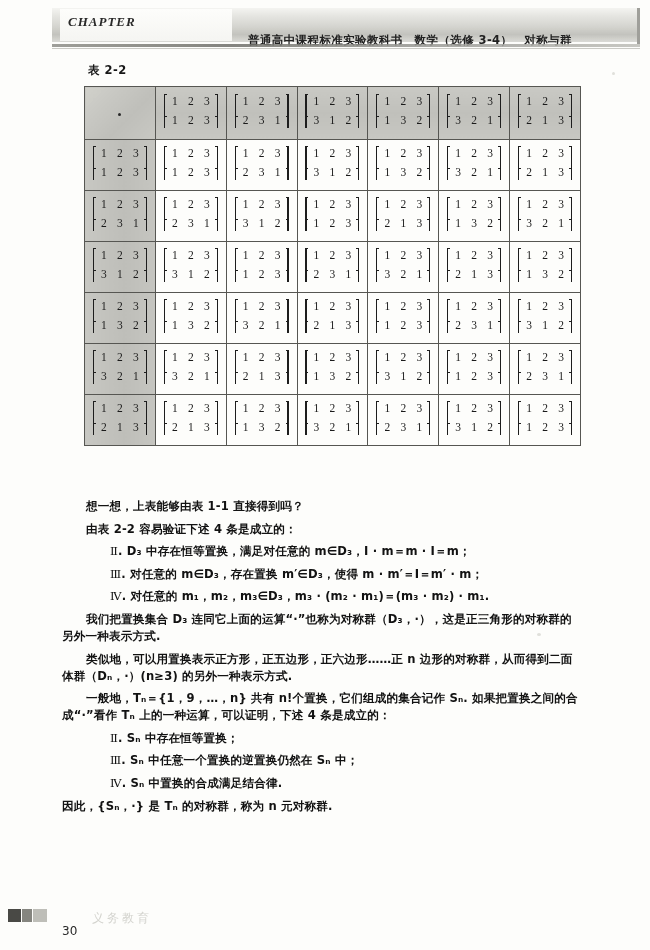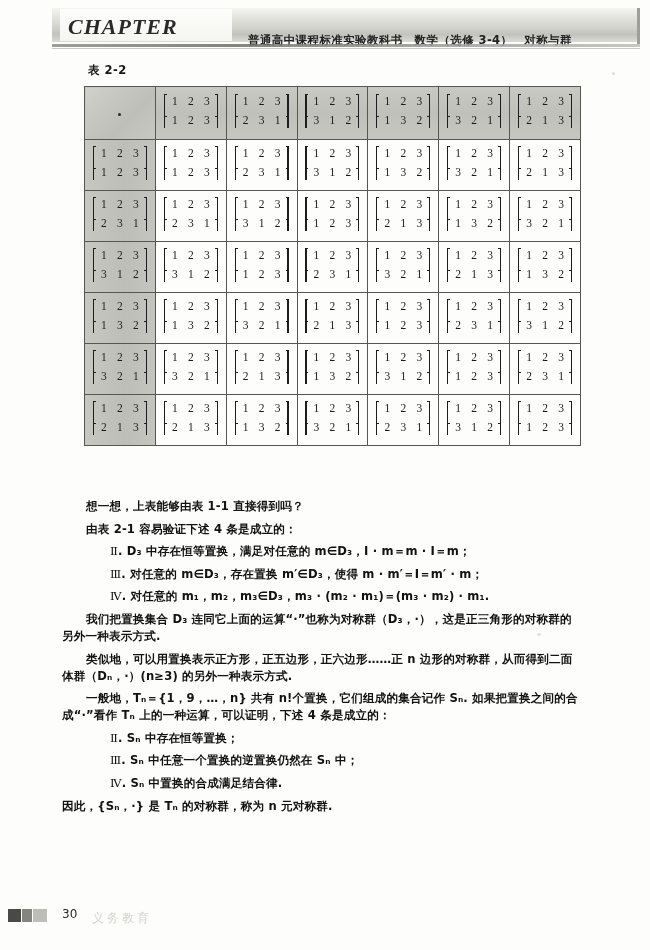--- a/index.html
+++ b/index.html
@@ -41,21 +41,21 @@
     height: 32px;
     background: linear-gradient(180deg,#fbfbf9 0%, #f3f3f0 100%);
   }
   .chapter-word {
     position: absolute;
     left: 16px;
     top: 6px;
     font-family: "Liberation Serif", "DejaVu Serif", serif;
     font-style: italic;
     font-weight: bold;
-    font-size: 22px;
+    font-size: 13px;
     letter-spacing: 1px;
     color: #2b2b2b;
   }
   .header-title {
     position: absolute;
     left: 196px;
     top: 25px;
     font-family: "DejaVu Sans", "Liberation Sans", sans-serif;
     font-size: 11.5px;
     font-weight: bold;
@@ -240,21 +240,21 @@
     position: absolute;
     left: 33px;
     top: 3px;
     width: 14px;
     height: 13px;
     background: #bdbdb7;
   }
   .page-number {
     position: absolute;
     left: 62px;
-    top: 1px;
+    top: 18px;
     font-family: "DejaVu Sans", "Liberation Sans", sans-serif;
     font-size: 12px;
     color: #2b2b2b;
   }
   .footer-ghost {
     position: absolute;
     left: 92px;
     top: 4px;
     font-family: "DejaVu Sans", "Liberation Sans", sans-serif;
     font-size: 12px;
@@ -1067,21 +1067,21 @@
               </span>
               <span class="bracket bk-r"></span>
             </span></td>
         </tr>
       </tbody>
   </table>
 </div>
 
 <div class="body-text">
   <p class="indent">想一想，上表能够由表 1-1 直接得到吗？</p>
-  <p class="indent">由表 2-1 容易验证下述 4 条是成立的：</p>
+  <p class="indent">由表 2-2 容易验证下述 4 条是成立的：</p>
 
   <p class="indent"><span class="rn">Ⅱ</span><span>. D₃ 中存在恒等置换，满足对任意的 m∈D₃，I · m＝m · I＝m；</span></p>
   <p class="indent"><span class="rn">Ⅲ</span><span>. 对任意的 m∈D₃，存在置换 m′∈D₃，使得 m · m′＝I＝m′ · m；</span></p>
   <p class="indent"><span class="rn">Ⅳ</span><span>. 对任意的 m₁，m₂，m₃∈D₃，m₃ · (m₂ · m₁)＝(m₃ · m₂) · m₁.</span></p>
 
   <p class="indent">我们把置换集合 D₃ 连同它上面的运算“·”也称为对称群（D₃，·），这是正三角形的对称群的另外一种表示方式.</p>
   <p class="indent">类似地，可以用置换表示正方形，正五边形，正六边形……正 n 边形的对称群，从而得到二面体群（Dₙ，·）(n≥3) 的另外一种表示方式.</p>
   <p class="indent">一般地，Tₙ＝{1，9，…，n} 共有 n!个置换，它们组成的集合记作 Sₙ. 如果把置换之间的合成“·”看作 Tₙ 上的一种运算，可以证明，下述 4 条是成立的：</p>
 
   <p class="indent"><span class="rn">Ⅱ</span><span>. Sₙ 中存在恒等置换；</span></p>

